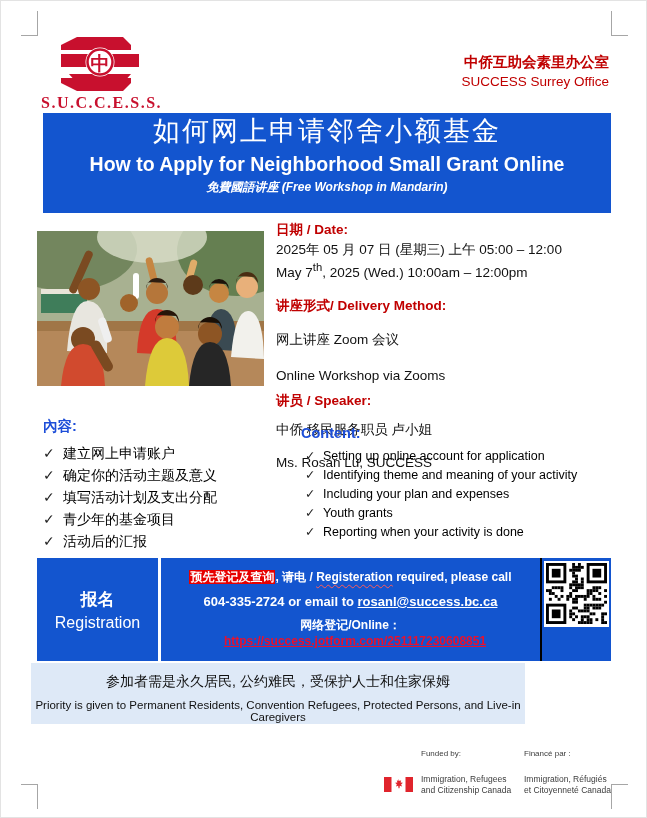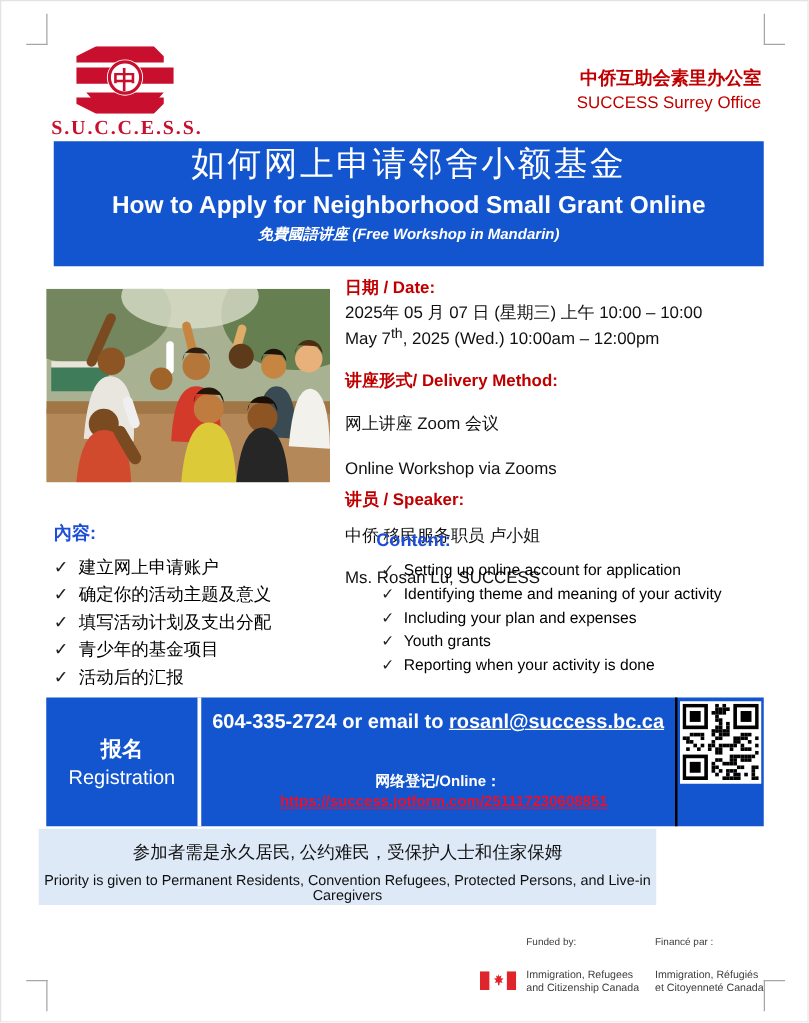--- a/index.html
+++ b/index.html
@@ -49,21 +49,21 @@
   .reg { position:absolute; left:36px; top:557px; width:574px; height:103px; background:#1355cf; display:flex; color:#fff; }
   .reg-left { width:121px; flex:0 0 121px; display:flex; flex-direction:column; justify-content:center; align-items:center; }
   .reg-left .zh { font-size:17px; font-weight:bold; }
   .reg-left .en { font-size:16px; font-weight:normal; margin-top:3px; }
   .reg-div-w { width:3px; flex:0 0 3px; background:#fff; }
   .reg-div-b { width:2px; flex:0 0 2px; background:#000; }
   .reg-mid { flex:1; display:flex; flex-direction:column; justify-content:space-between; text-align:center; padding:11px 6px 13px; }
   .reg-mid .l1 { font-size:12px; font-weight:bold; }
   .hl-red { background:#e60000; color:#fff; padding:0 1px; }
   .misspell { text-decoration:underline wavy #ff5a5a 1px; text-underline-offset:3px; text-decoration-skip-ink:none; }
-  .reg-mid .l2 { font-size:16px; font-weight:bold; }
+  .reg-mid .l2 { font-size:13px; font-weight:bold; }
   .reg-mid .l2 .email { text-decoration:underline; }
   .reg-mid .l3 { font-size:12px; font-weight:bold; }
   .reg-mid .l3 .url { color:#e8112d; text-decoration:underline; margin-left:9px; }
   .reg-right { width:69px; flex:0 0 69px; position:relative; }
   .qr { position:absolute; left:2px; top:3px; width:65px; height:66px; background:#fff; padding:2px; }
 
   
   .priority { position:absolute; left:30px; top:662px; width:494px; height:61px; background:#dee9f7; text-align:center; color:#101010; }
   .priority .zh { font-size:14px; margin-top:10px; }
   .priority .en { font-size:11.5px; margin-top:8px; }
@@ -150,21 +150,21 @@
       <path d="M152 155 q4-44 21-44 q18 0 21 44 z" fill="#262626"></path>
       <circle cx="46" cy="108" r="12" fill="#7a4a21"></circle>
       <path d="M24 155 q4-42 22-42 q20 0 22 42 z" fill="#d14a2e"></path>
       <rect x="60" y="108" width="10" height="34" rx="5" fill="#7a4a21" transform="rotate(-30 65 125)"></rect>
       <rect x="64" y="86" width="8" height="26" rx="4" fill="#efefef" transform="rotate(-18 68 99)"></rect>
     </svg>
   </div>
 
   <div class="details">
     <div class="red-label">日期 / Date:</div>
-    <div class="line">2025年 05 月 07 日 (星期三) 上午 10:00 – 10:00</div>
+    <div class="line">2025年 05 月 07 日 (星期三) 上午 05:00 – 12:00</div>
     <div class="line"><span>May 7</span><sup>th</sup><span>, 2025 (Wed.) 10:00am – 12:00pm</span></div>
     <div class="gap-l"></div>
     <div class="red-label">讲座形式/ Delivery Method:</div>
     <div class="gap-m"></div>
     <div class="line">网上讲座 Zoom 会议</div>
     <div class="gap-l"></div>
     <div class="line">Online Workshop via Zooms</div>
     <div class="gap-s"></div>
     <div class="red-label">讲员 / Speaker:</div>
     <div class="gap-s"></div>
@@ -221,20 +221,21 @@
       </div>
   </div>
 
   <div class="reg">
     <div class="reg-left">
       <div class="zh">报名</div>
       <div class="en">Registration</div>
     </div>
     <div class="reg-div-w"></div>
     <div class="reg-mid">
+      <div class="l1"><span class="hl-red">预先登记及查询</span><span>, 请电 / </span><span class="misspell">Registeration</span><span> required, please call</span></div>
       <div class="l2"><span>604-335-2724 or email to </span><span class="email">rosanl@success.bc.ca</span></div>
       <div class="l3"><span>网络登记/Online：</span><span class="url">https://success.jotform.com/251117230608851</span></div>
     </div>
     <div class="reg-div-b"></div>
     <div class="reg-right">
       <div class="qr"><svg id="qr-svg" width="61" height="61" viewBox="0 0 63 63">
             <rect x="27" y="0" width="3" height="3" fill="#000"></rect>
             <rect x="33" y="0" width="3" height="3" fill="#000"></rect>
             <rect x="27" y="3" width="3" height="3" fill="#000"></rect>
             <rect x="30" y="3" width="3" height="3" fill="#000"></rect>

